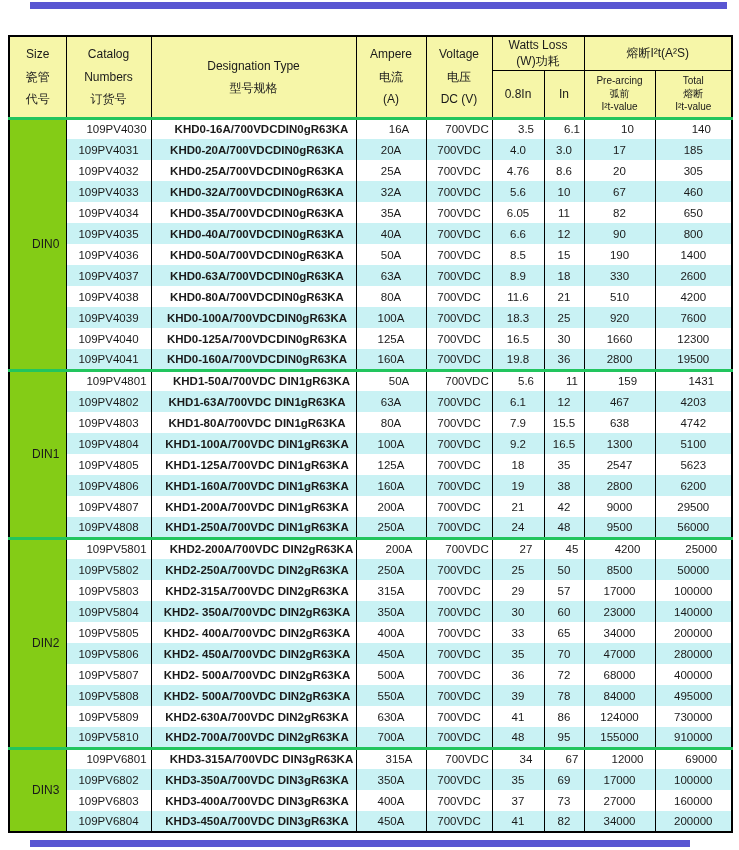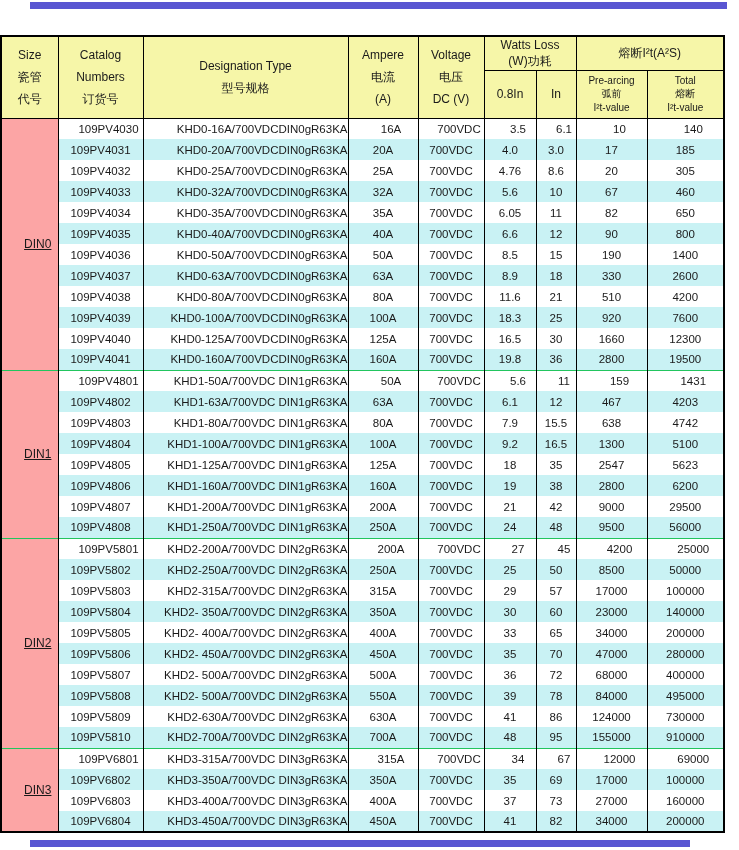--- a/index.html
+++ b/index.html
@@ -6,44 +6,44 @@
   body {
     width:739px; height:850px; background:#ffffff; position:relative;
     font-family:"Liberation Sans","DejaVu Sans",sans-serif; color:#1a1a1a;
     overflow:hidden;
   }
   .accent-bar { position:absolute; background:#5956d2; height:7px; }
   .accent-bar.top { left:30px; top:2px; width:697px; }
   .accent-bar.bottom { left:30px; top:840px; width:660px; }
 
   table.spec {
-    position:absolute; left:0; top:35px; width:723px;
+    position:absolute; left:8px; top:35px; width:723px;
     border-collapse:collapse; border:2px solid #000; table-layout:fixed;
   }
   th, td { border-left:1px solid #000; border-right:1px solid #000; padding:0; }
   thead th {
     background:#f6f6a8; font-weight:normal; font-size:12px;
     border-bottom:1px solid #000; text-align:center; vertical-align:middle;
   }
   thead tr.r1 { height:34px; }
   thead tr.r2 { height:48px; }
   thead th span { display:block; }
   th.multi span   { line-height:1.85; }
   th.compact span { line-height:1.35; }
   th.sub3 span    { line-height:1.32; font-size:10px; }
 
   tbody tr { height:21px; }
   tbody td {
     font-size:11.5px; text-align:center; vertical-align:middle;
     background:#ffffff; white-space:nowrap; overflow:hidden;
   }
   tbody tr.stripe td { background:#c9f2f4; }
-  tbody td.c-desig { text-align:right; padding-left:7px; }
-  tbody td.c-size  { background:#fca5a5; font-size:12px;text-decoration:underline; }
-  tbody tr.sec-start td { border-top:1px solid #22c55e;padding-left:16px; }
+  tbody td.c-desig { text-align:center; padding-left:7px;font-weight:bold; }
+  tbody td.c-size  { background:#84cc16; font-size:12px; }
+  tbody tr.sec-start td { border-top:3px solid #22c55e;padding-left:16px; }
 </style>
 </head>
 <body>
 
 <div class="accent-bar top"></div>
 
 <table class="spec">
   <colgroup>
     <col style="width:57px">
       <col style="width:85px">

